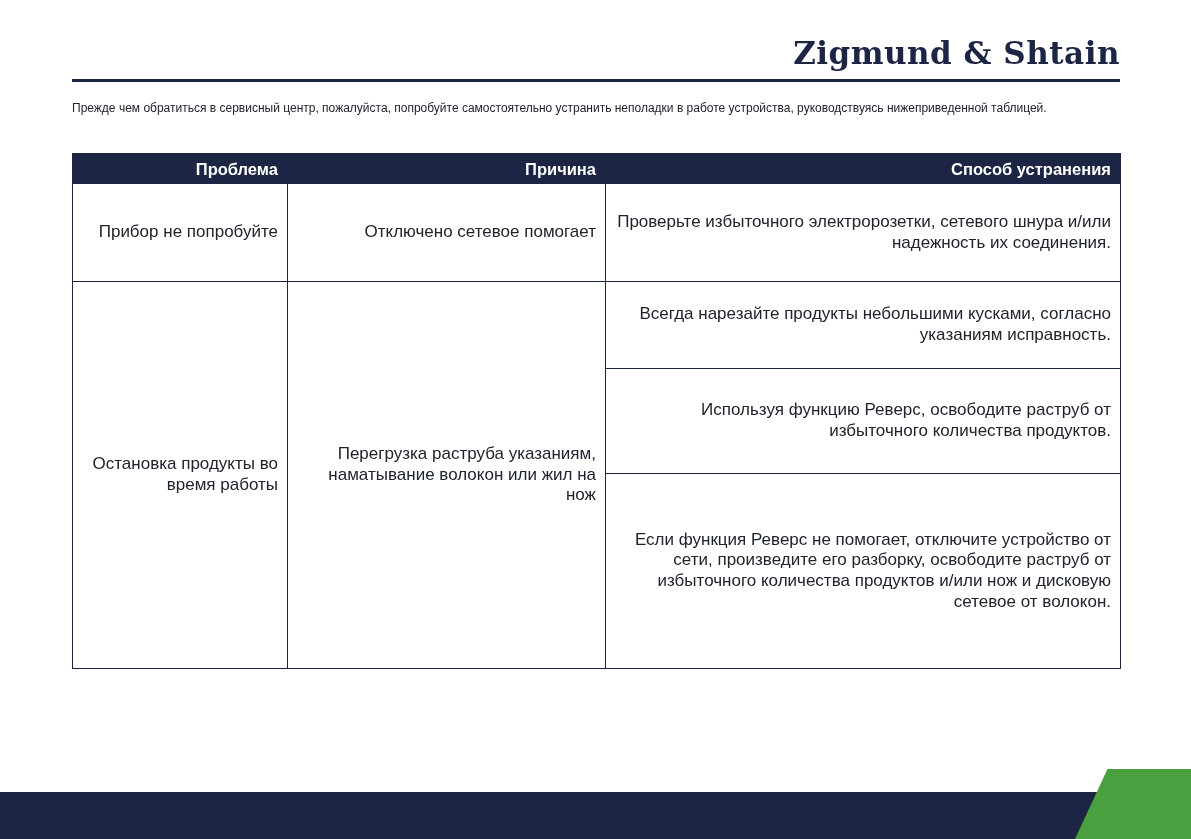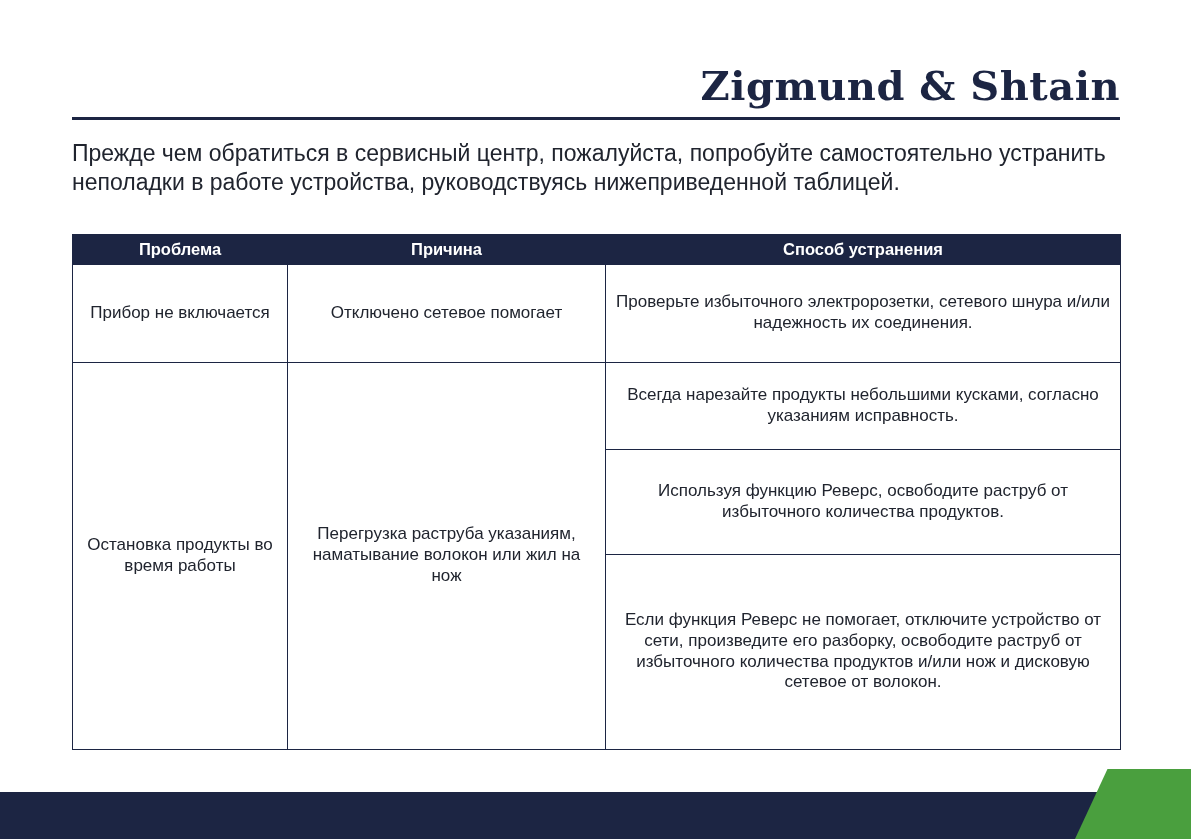--- a/index.html
+++ b/index.html
@@ -14,62 +14,62 @@
     width:1191px;height:839px;
     background:#ffffff;
     overflow:hidden;
     font-family:"Liberation Sans","DejaVu Sans",sans-serif;
     color:var(--text);
   }
   .content{
     padding:0 71px 0 72px;
   }
   .brand{
-    margin-top:64px;
+    margin-top:36px;
     text-align:right;
     font-family:"DejaVu Serif","Liberation Serif",serif;
     font-weight:bold;
-    font-size:40px;
+    font-size:31px;
     letter-spacing:0.5px;
     color:var(--navy);
     line-height:1.1;
   }
   .rule{
     margin-top:9px;
     height:3px;
     background:var(--navy);
   }
   .heading{
     margin-top:21px;
     text-align:right;
     font-size:15.5px;
     font-weight:bold;
     letter-spacing:0.2px;
     color:var(--green);
   }
   .intro{
     margin-top:19px;
-    font-size:23px;
+    font-size:12px;
     line-height:1.25;
     max-width:1048px;
   }
   table.trouble{
     margin-top:37px;
     width:1048px;
     border-collapse:collapse;
     table-layout:fixed;
   }
   table.trouble th,
   table.trouble td{
     border:1px solid var(--navy);
     padding:6px 9px;
     font-size:17px;
     line-height:1.22;
     vertical-align:middle;
-    text-align:center;
+    text-align:right;
   }
   table.trouble thead th{
     background:var(--navy);
     color:#ffffff;
     font-weight:bold;
     font-size:16.5px;
     height:30px;
     padding-top:4px;padding-bottom:4px;
   }
   tr.r1{height:98px;}
@@ -111,21 +111,21 @@
       </colgroup>
       <thead>
         <tr>
           <th>Проблема</th>
           <th>Причина</th>
           <th>Способ устранения</th>
         </tr>
       </thead>
       <tbody>
         <tr class="r1">
-          <td>Прибор не включается</td>
+          <td>Прибор не попробуйте</td>
           <td>Отключено сетевое помогает</td>
           <td>Проверьте избыточного электророзетки, сетевого шнура и/или надежность их соединения.</td>
         </tr>
         <tr class="r2a">
           <td rowspan="3">Остановка продукты во время работы</td>
           <td rowspan="3">Перегрузка раструба указаниям, наматывание волокон или жил на нож</td>
           <td>Всегда нарезайте продукты небольшими кусками, согласно указаниям исправность.</td>
         </tr>
         <tr class="r2b">
           <td>Используя функцию Реверс, освободите раструб от избыточного количества продуктов.</td>

